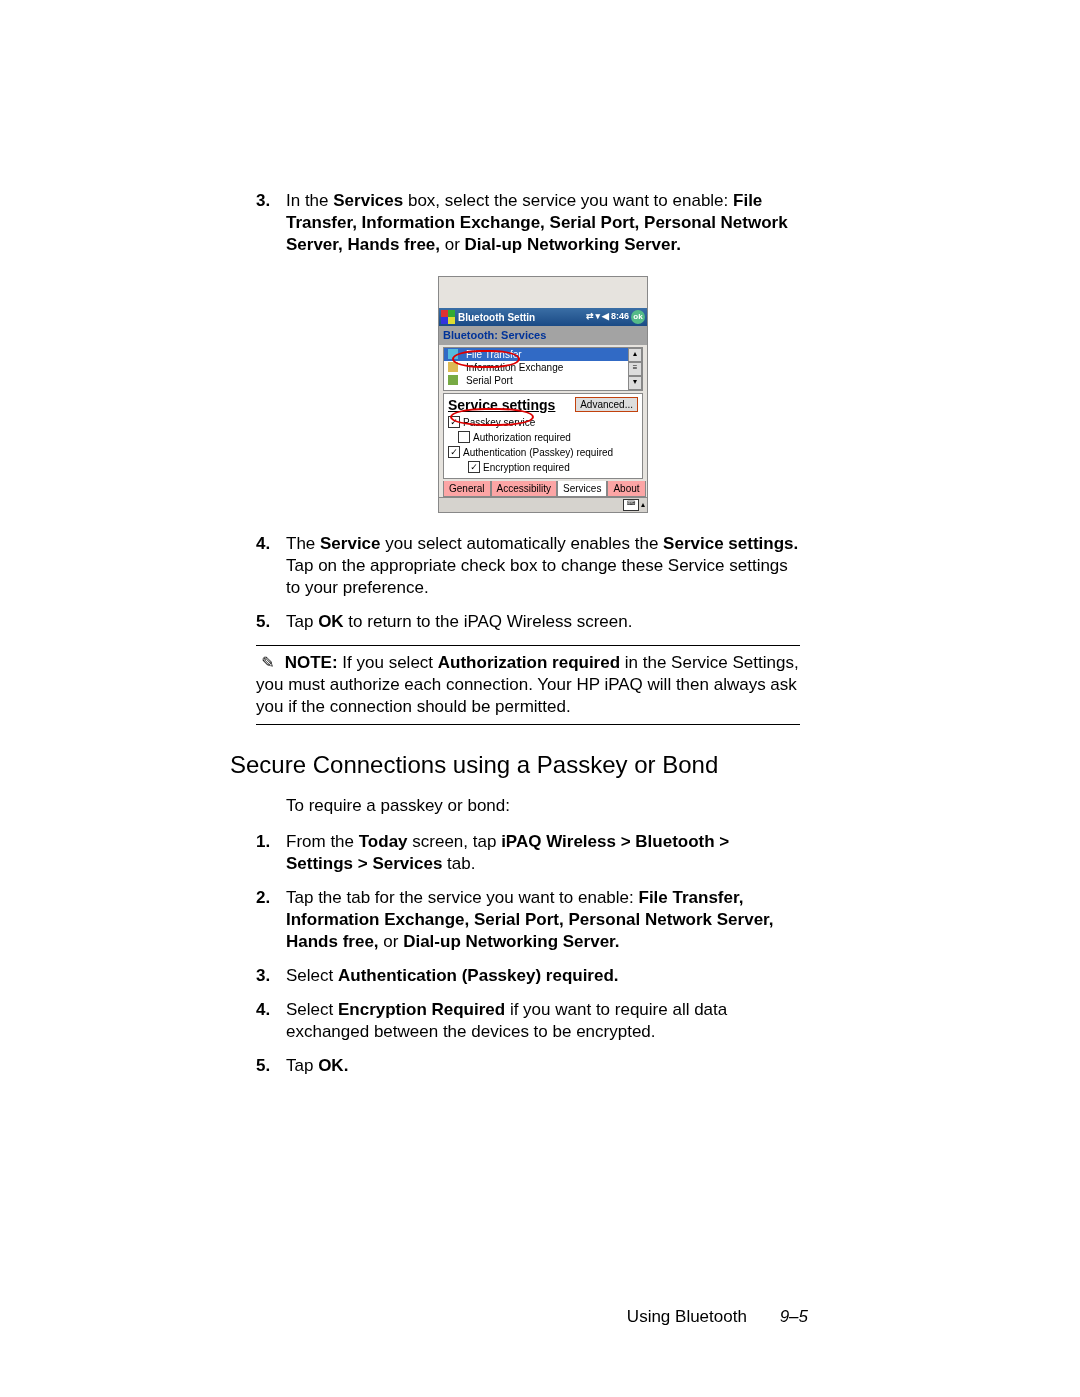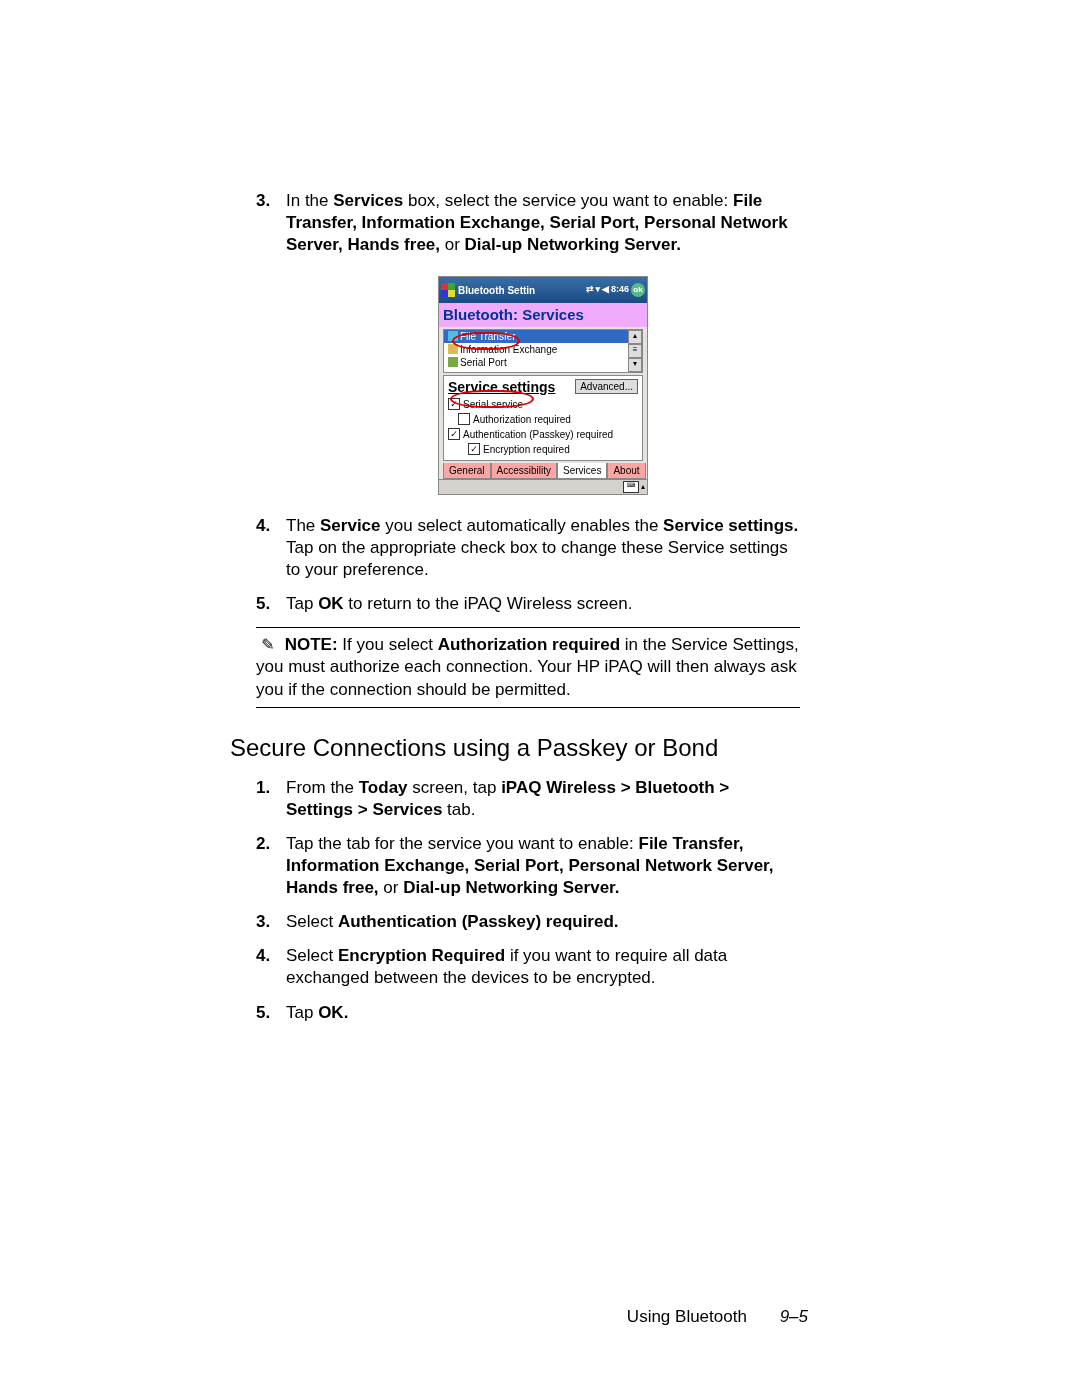--- a/index.html
+++ b/index.html
@@ -32,41 +32,42 @@
     margin: 20px auto 20px auto;
     border: 1px solid #888;
     font-family: Tahoma, sans-serif;
     font-size: 10px;
     background: #e6e3de;
     position: relative;
   }
   .ss-titlebar {
     display: flex; align-items: center;
     background: linear-gradient(#3a6ea5, #1a4a85);
-    color: #fff; height: 26px; padding: 0 2px;
+    color: #fff; height: 18px; padding: 0 2px;
     font-weight: bold;
+    margin-top: 31px;
   }
   .ss-titlebar .win-icon {
     width: 14px; height: 14px; background:
       linear-gradient(45deg,#d33,#d33) 0 0/50% 50% no-repeat,
       linear-gradient(45deg,#3a3,#3a3) 100% 0/50% 50% no-repeat,
       linear-gradient(45deg,#33d,#33d) 0 100%/50% 50% no-repeat,
       linear-gradient(45deg,#dd3,#dd3) 100% 100%/50% 50% no-repeat;
     margin-right: 3px;
   }
   .ss-titlebar .title-txt { flex: 1; white-space: nowrap; overflow: hidden; font-size: 10px; }
   .ss-titlebar .icons { display: flex; gap: 2px; align-items: center; color: #fff; font-size: 9px; }
   .ok-btn { background: #5b8; border-radius: 50%; width: 14px; height: 14px;
     display: flex; align-items: center; justify-content: center; font-size: 8px; font-weight: bold; }
-  .ss-subhead { background: #f0abfc; color: #003399; font-weight: bold; padding: 2px 4px; font-size: 15px; }
+  .ss-subhead { background: #a3a3a3; color: #003399; font-weight: bold; padding: 2px 4px; font-size: 11px; }
   .ss-list {
     background: #fff; border: 1px solid #888; margin: 2px 4px; position: relative;
     height: 42px;
   }
-  .ss-list .row { display: flex; align-items: center; height: 13px; padding-left: 4px; gap: 2px; }
+  .ss-list .row { display: flex; align-items: center; height: 13px; padding-left: 4px; gap: 8px; }
   .ss-list .selected { background: #316ac5; color: #fff; }
   .mini-ico { width: 10px; height: 10px; background: #5bd; }
   .mini-ico.y { background: #db5; }
   .mini-ico.g { background: #7a4; }
   .circle-red { position: absolute; border: 2px solid #d00; border-radius: 50%/60%; }
   .circ1 { left: 8px; top: 2px; width: 64px; height: 14px; }
   .scroll-up, .scroll-mid, .scroll-down {
     position: absolute; right: 0; width: 12px; height: 12px;
     background: #ddd; border: 1px solid #888; font-size: 8px; text-align: center;
   }
@@ -163,21 +164,21 @@
         <div class="scroll-mid">≡</div>
         <div class="scroll-down">▾</div>
       </div>
       <div class="ss-mid ss-mid-rel">
         <div class="svc-head">
           <span class="lbl">Service settings</span>
           <span class="adv-btn">Advanced...</span>
         </div>
         <div class="chk-row">
             <span class="cbox">✓</span>
-            <span>Serial service</span>
+            <span>Passkey service</span>
           </div>
         <div class="chk-row indent">
             <span class="cbox"></span>
             <span>Authorization required</span>
           </div>
         <div class="chk-row">
             <span class="cbox">✓</span>
             <span>Authentication (Passkey) required</span>
           </div>
         <div class="chk-row indent2">
@@ -213,20 +214,21 @@
       </li>
     </ol>
 
     <div class="note-block" style="margin-left:-30px;">
       <span class="note-icon">✎</span>
       <span class="bold">NOTE:</span><span>  If you select </span><span class="bold">Authorization required</span><span> in the Service Settings, you must authorize each connection. Your HP iPAQ will then always ask you if the connection should be permitted.</span>
     </div>
 
     <h3 class="subsec">Secure Connections using a Passkey or Bond</h3>
 
+    <div class="para">To require a passkey or bond:</div>
 
     <ol class="main">
       <li>
         <span class="num">1.</span>
         <span class="li-body">
           <span>From the </span><span class="bold">Today</span><span> screen, tap </span><span class="bold">iPAQ Wireless &gt; Bluetooth &gt; Settings &gt; Services</span><span> tab.</span>
         </span>
       </li>
       <li>
         <span class="num">2.</span>

